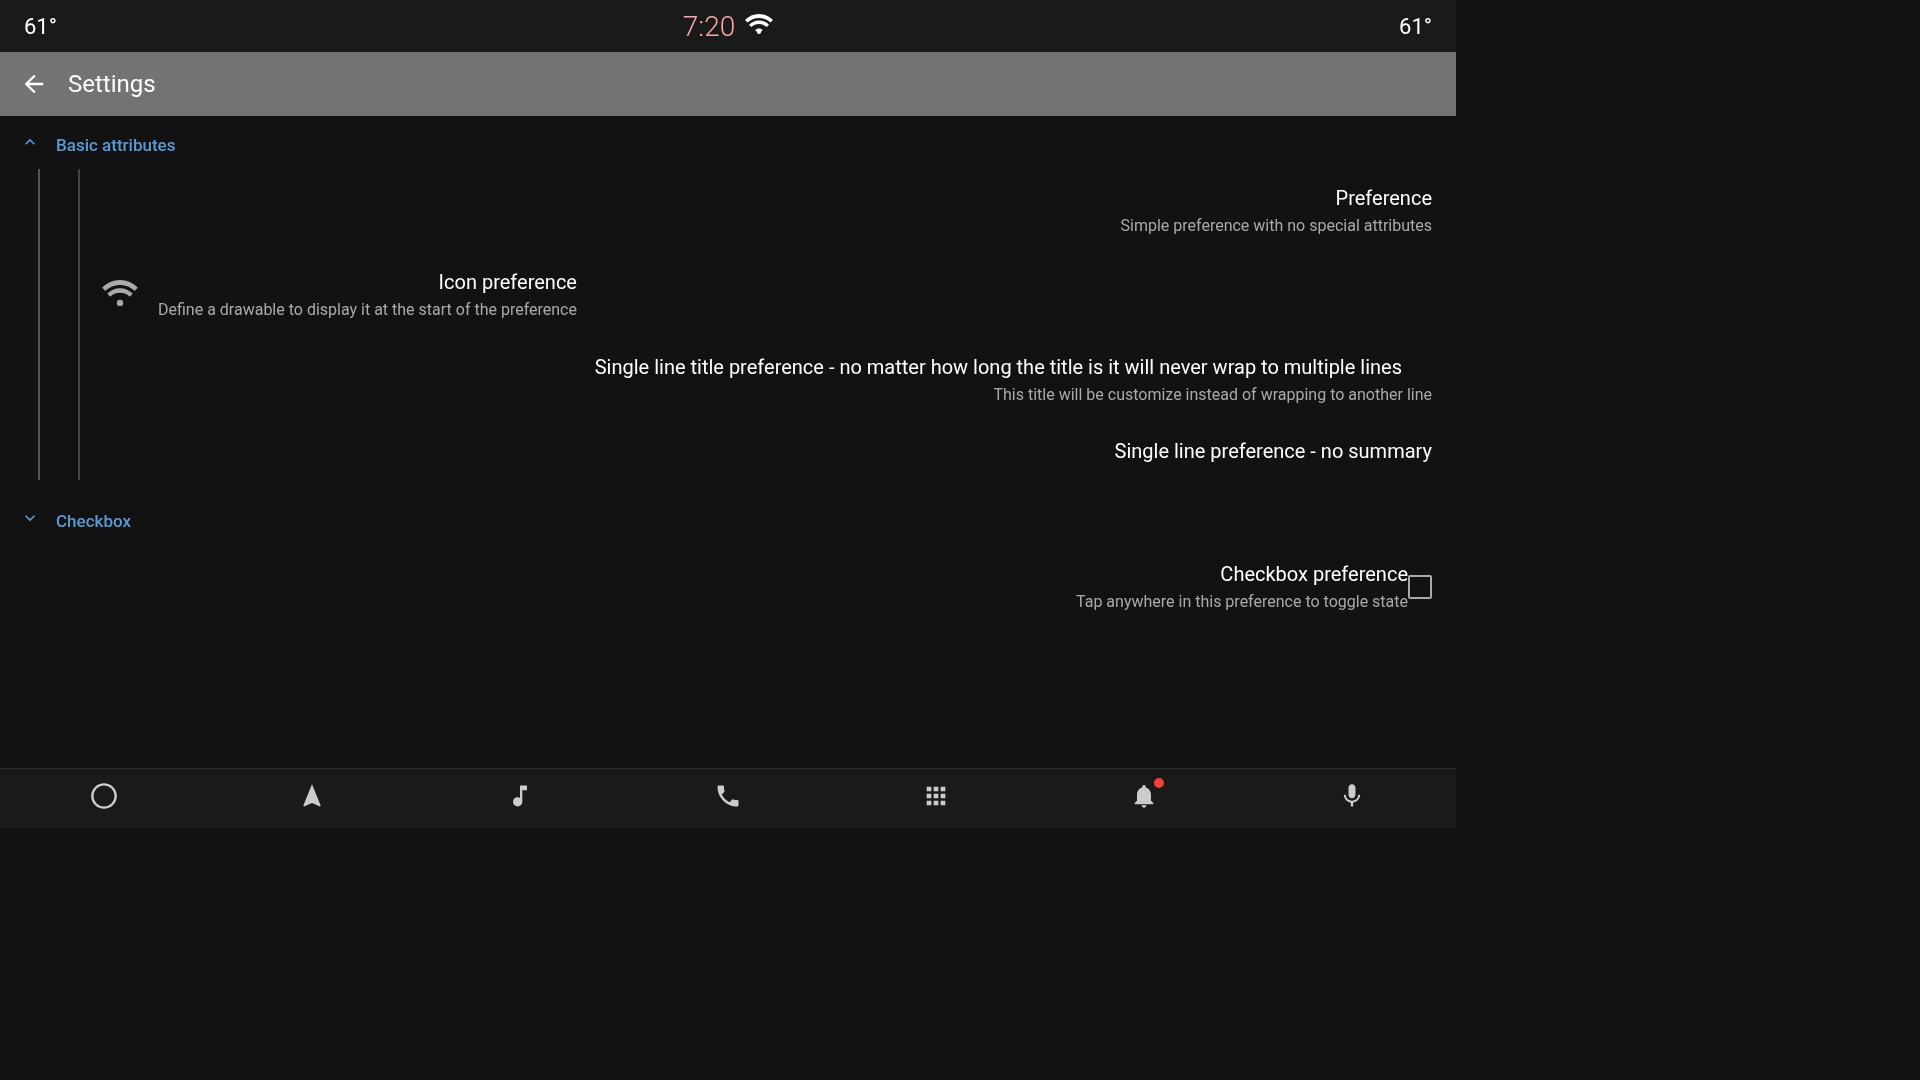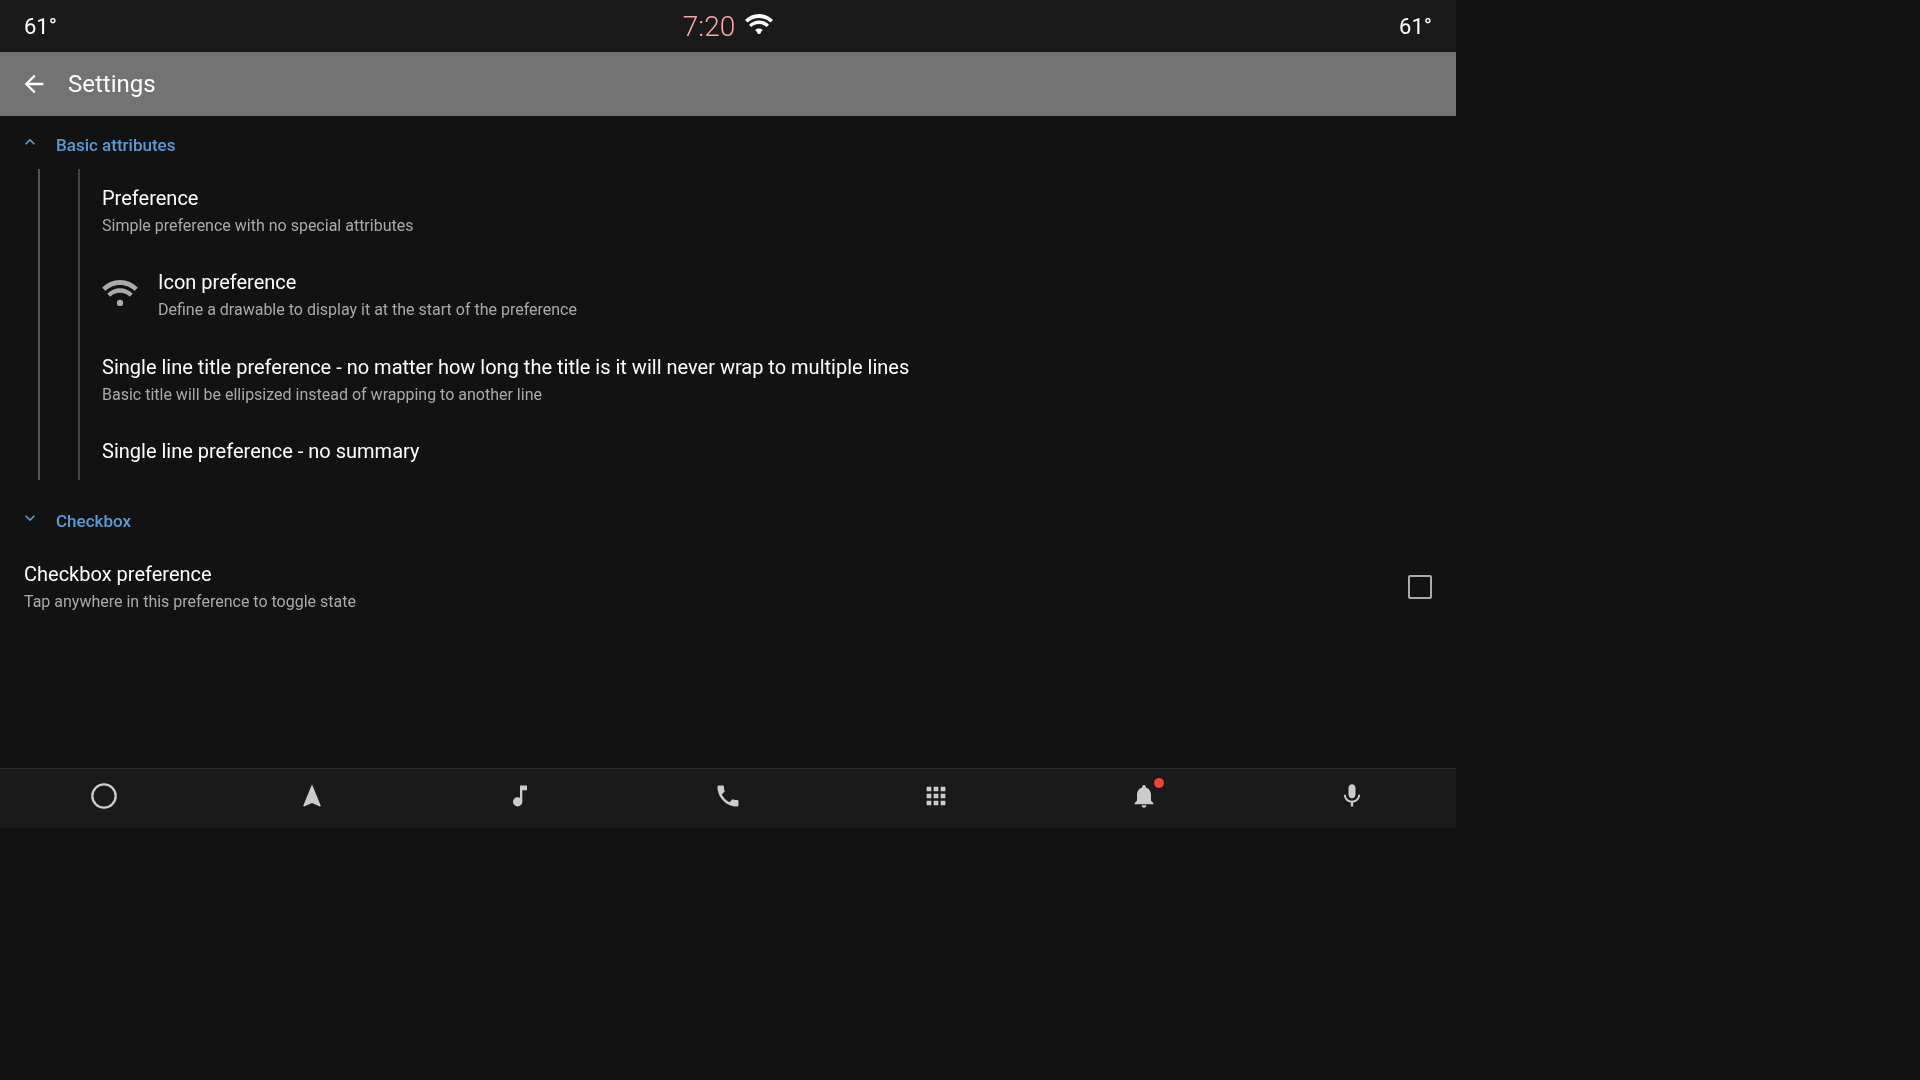--- a/index.html
+++ b/index.html
@@ -106,20 +106,21 @@
       align-items: flex-start;
       padding: 16px 24px 16px 60px;
       border-left: 2px solid #444;
       margin-left: 38px;
       cursor: pointer;
       position: relative;
     }
 
     .pref-item-content {
       flex: 1;
+      text-align: right;
     }
 
     .pref-title {
       font-size: 20px;
       color: #ffffff;
       font-weight: 400;
       line-height: 1.3;
     }
 
     .pref-title .bold-text {
@@ -269,21 +270,21 @@
         <div>
           <div class="pref-title">Icon preference</div>
           <div class="pref-summary">Define a drawable to display it at the start of the preference</div>
         </div>
       </div>
     </div>
 
     <div class="pref-item pref-with-line">
       <div class="pref-item-content">
         <div class="pref-title" style="white-space:nowrap; overflow:hidden; text-overflow:ellipsis; max-width:1300px;">Single line title preference - no matter how long the title is it will never wrap to multiple lines</div>
-        <div class="pref-summary">Basic title will be ellipsized instead of wrapping to another line</div>
+        <div class="pref-summary">This title will be customize instead of wrapping to another line</div>
       </div>
     </div>
 
     <div class="pref-item pref-with-line">
       <div class="pref-item-content">
         <div class="pref-title">Single line preference - no summary</div>
       </div>
     </div>
 
   </div>

